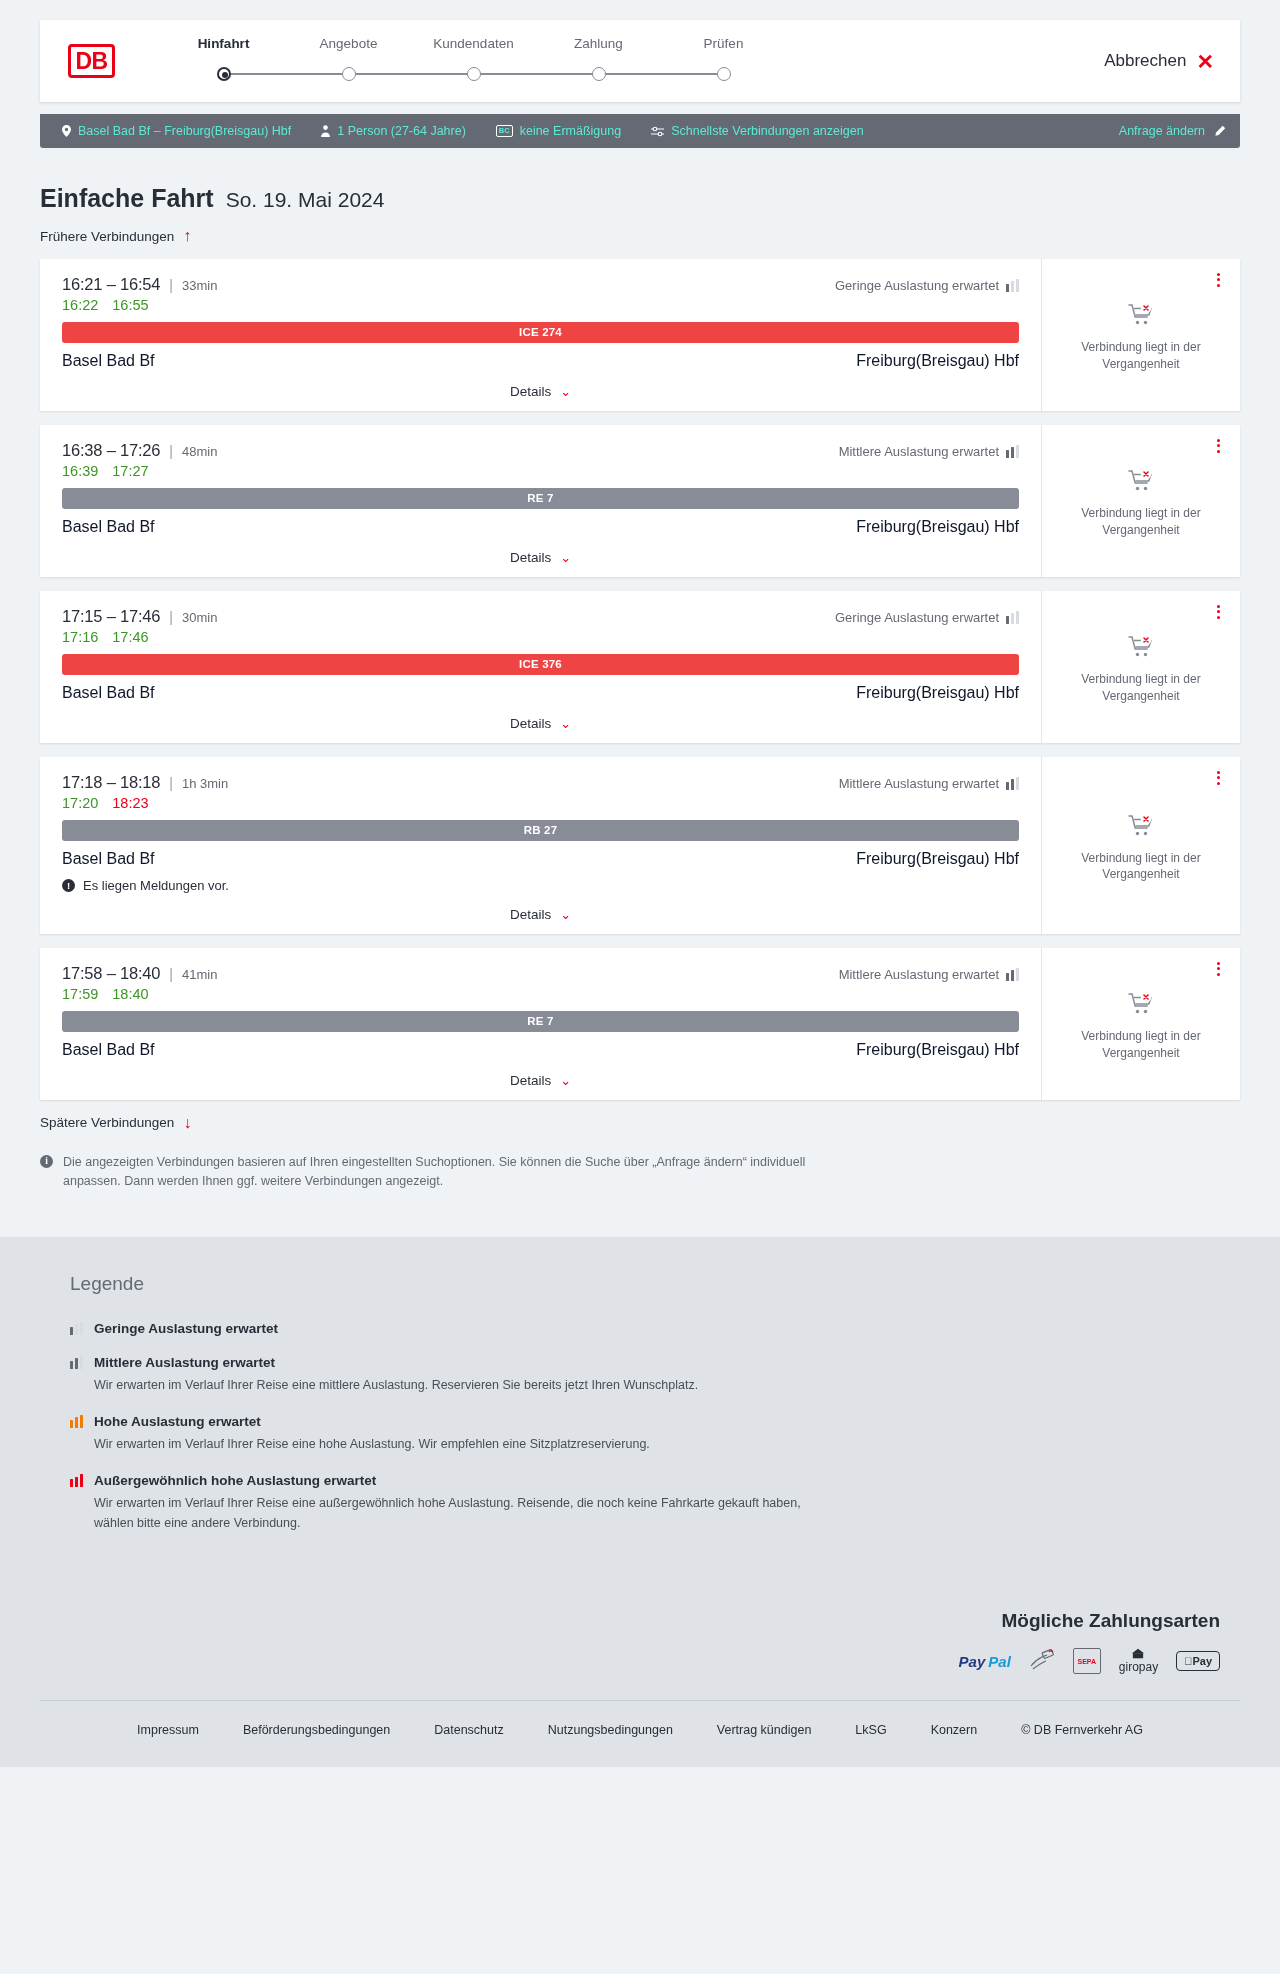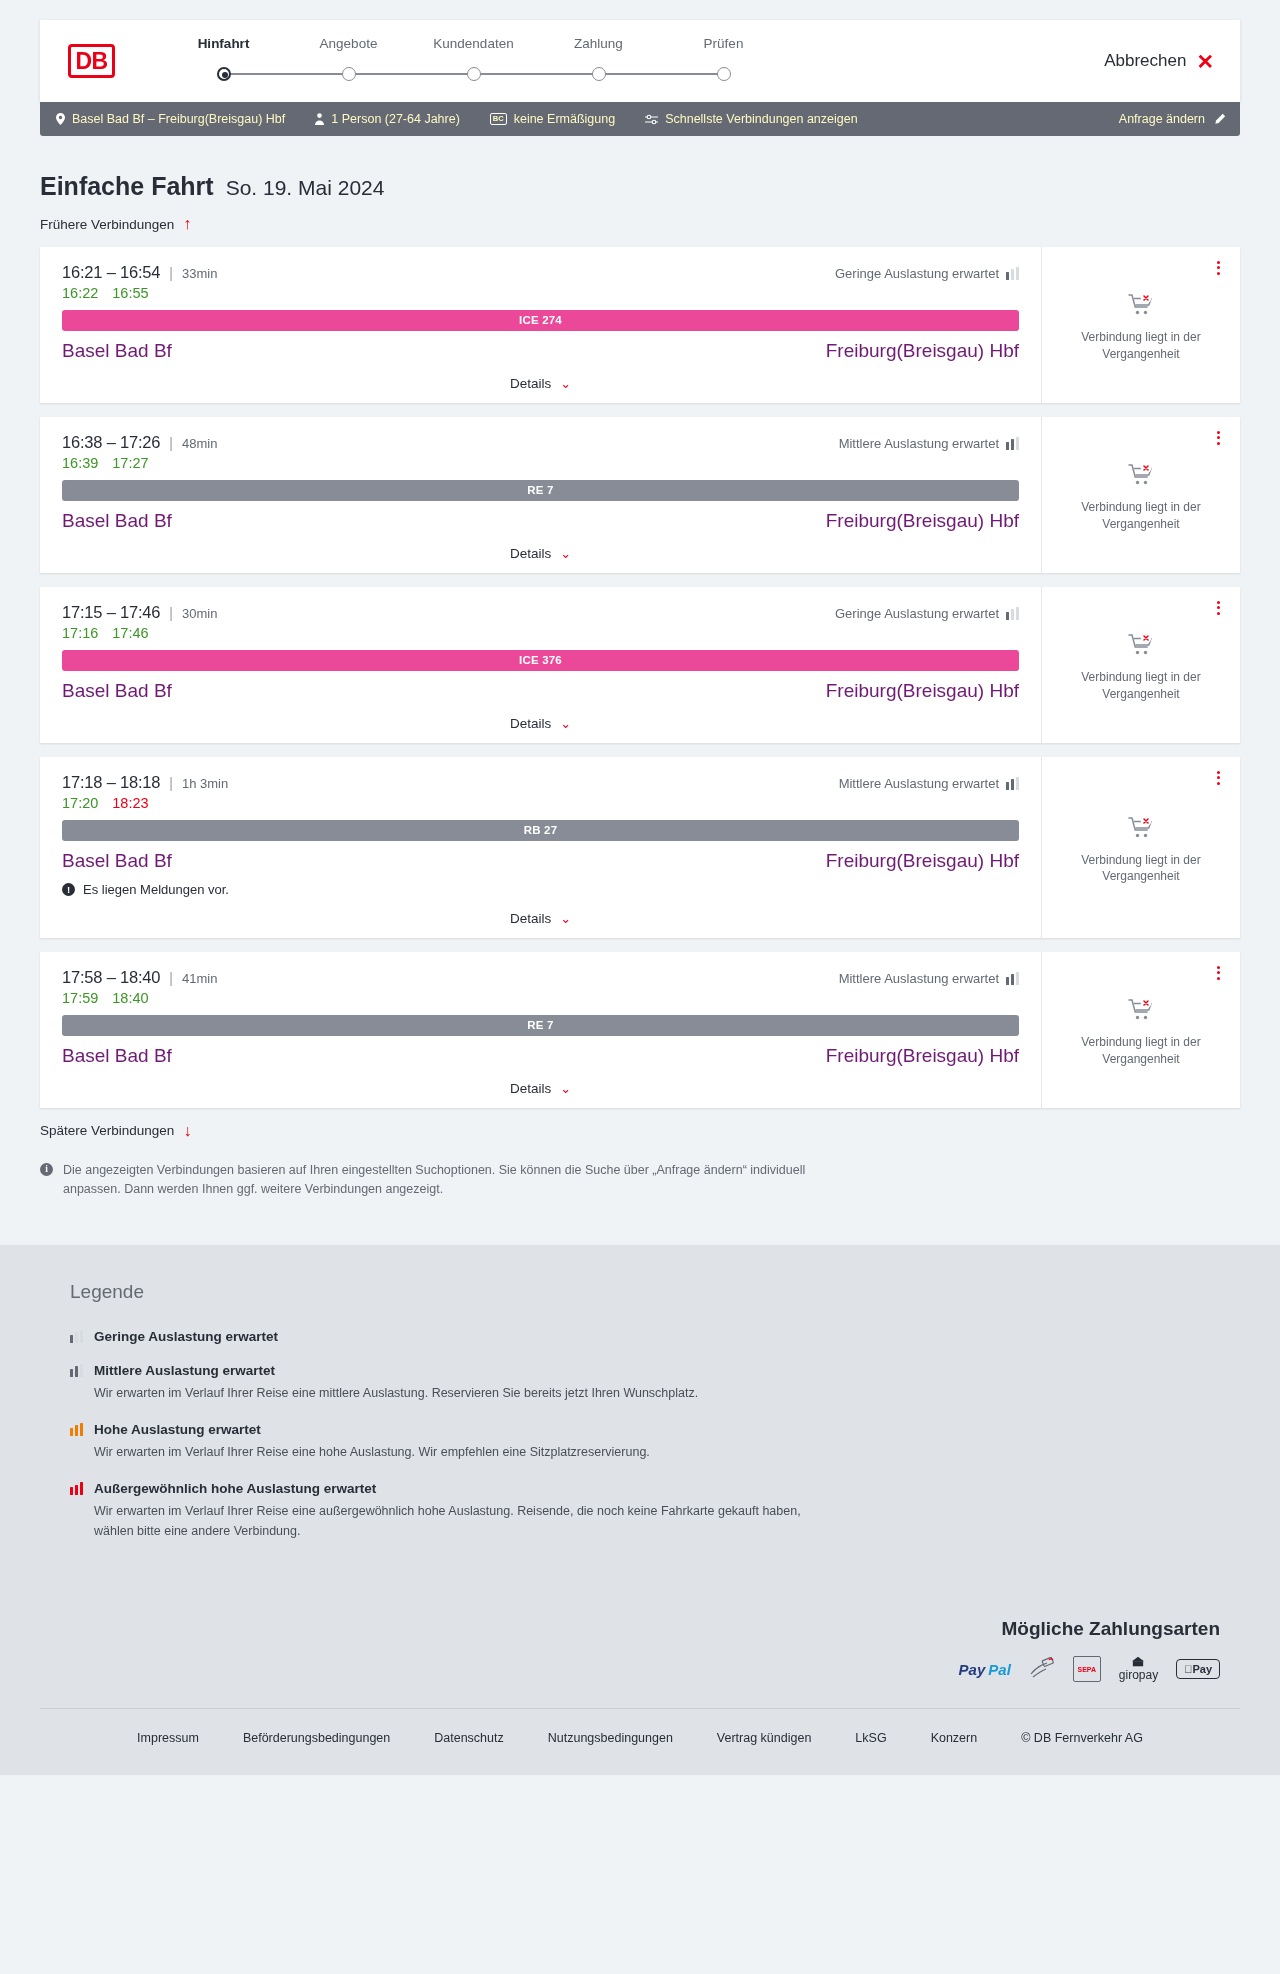--- a/index.html
+++ b/index.html
@@ -53,24 +53,25 @@
   }
   .cancel-btn {
     margin-left: auto; display: flex; align-items: center; gap: 10px;
     font-size: 17px; color: #282d37; cursor: pointer;
   }
   .x-icon { color: #ec0016; font-size: 21px; line-height: 1; font-weight: 600; }
 
   
   .criteria-wrap { padding: 0 40px; }
   .criteria {
-    background: #646973; color: #fef9c3;
+    background: #646973; color: #5eead4;
     height: 34px; display: flex; align-items: center;
-    padding: 0 14px 0 16px; font-size: 12.5px;
+    padding: 0 14px 0 22px; font-size: 12.5px;
     border-radius: 0 0 3px 3px;
+    margin-top: 12px;
   }
   .crit-item { display: flex; align-items: center; gap: 7px; margin-right: 30px; white-space: nowrap; }
   .crit-item.last { margin-left: auto; margin-right: 0; gap: 9px; cursor: pointer; }
   .ic { display: inline-flex; align-items: center; justify-content: center; }
   .bc-box {
     border: 1.4px solid #fff; border-radius: 2px; font-size: 7.5px;
     font-weight: bold; padding: 1px 2px; line-height: 1;
   }
 
   
@@ -99,24 +100,24 @@
     font-size: 13px; color: #646973;
   }
   .row-actual { margin-top: 3px; display: flex; gap: 14px; font-size: 14.5px; }
   .green { color: #3c9626; }
   .red { color: #ec0016; }
   .train-bar {
     margin-top: 9px; height: 21px; border-radius: 3px;
     display: flex; align-items: center; justify-content: center;
     color: #fff; font-size: 11.5px; font-weight: bold; letter-spacing: .2px;
   }
-  .train-ice { background: #ec4899; }
+  .train-ice { background: #ef4444; }
   .train-re  { background: #878c96; }
   .row-stations {
-    margin-top: 9px; display: flex; font-size: 19px; color: #701a75; text-align: right;
+    margin-top: 9px; display: flex; font-size: 16px; color: #0f172a; text-align: right;
   }
   .row-stations .to { margin-left: auto; }
   .row-msg { margin-top: 10px; display: flex; align-items: center; gap: 8px; font-size: 13px; color: #282d37; }
   .excl {
     width: 13px; height: 13px; border-radius: 50%; background: #282d37;
     color: #fff; font-size: 9.5px; font-weight: bold;
     display: inline-flex; align-items: center; justify-content: center; flex: none;
   }
   .details {
     margin-top: 14px; display: flex; align-items: center; justify-content: center;

